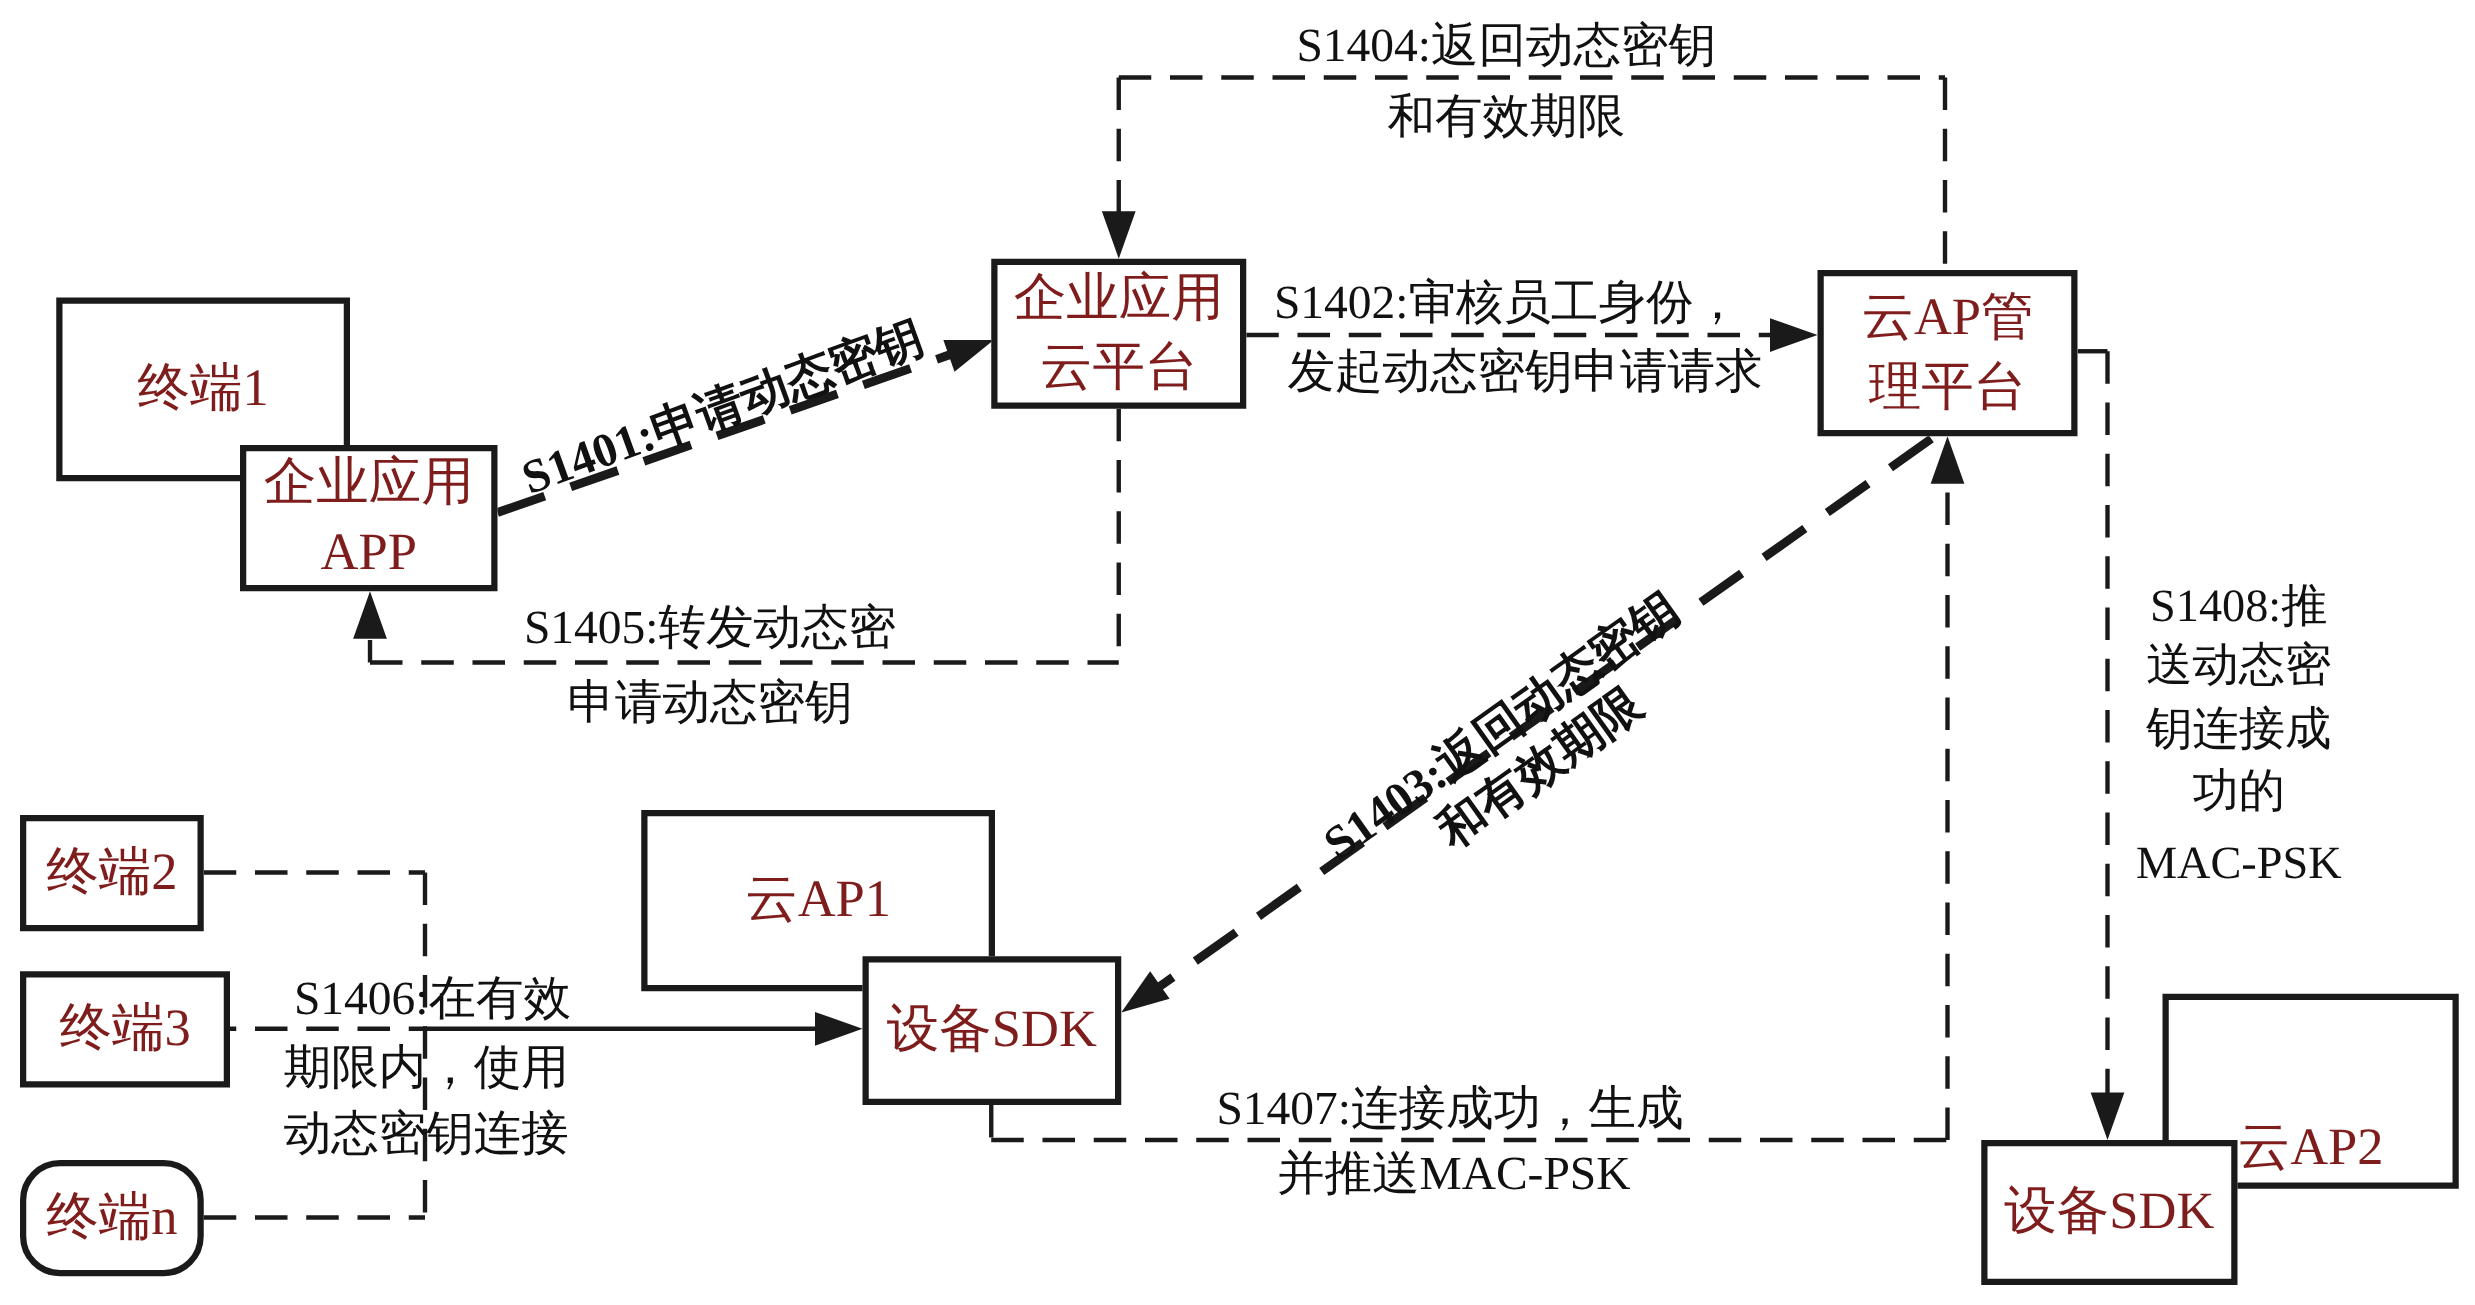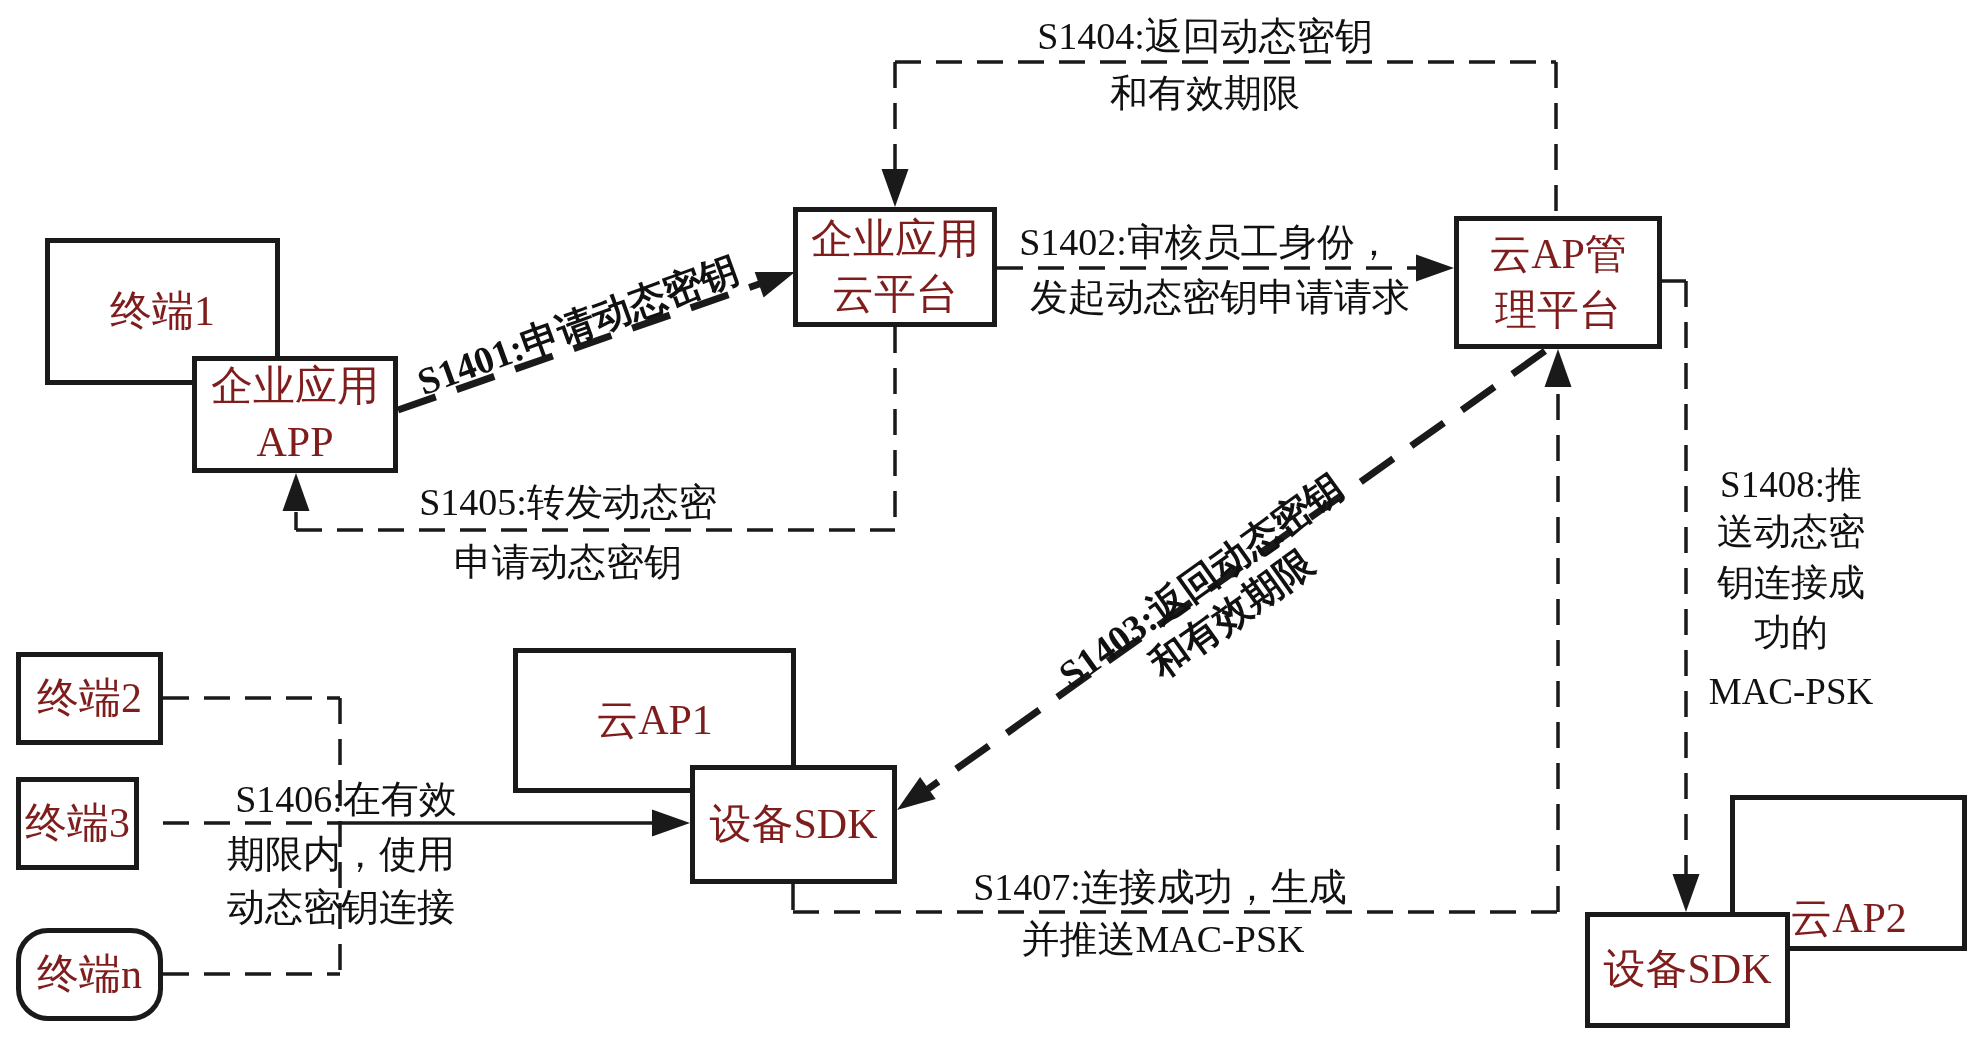--- a/index.html
+++ b/index.html
@@ -116,21 +116,21 @@
   </div>
 
   <div class="node" style="left:690px;top:765px;width:207px;height:119px;">
     <div class="bl">设备SDK</div>
   </div>
 
   <div class="node" style="left:16px;top:652px;width:147px;height:93px;">
     <div class="bl">终端2</div>
   </div>
 
-  <div class="node" style="left:16px;top:777px;width:123px;height:93px;">
+  <div class="node" style="left:16px;top:777px;width:168px;height:93px;">
     <div class="bl">终端3</div>
   </div>
 
   <div class="node" style="left:16px;top:928px;width:147px;height:93px;border-radius:32px;">
     <div class="bl">终端n</div>
   </div>
 
   <div class="node" style="left:1730px;top:795px;width:237px;height:156px;justify-content:flex-end;">
     <div class="bl">云AP2</div>
   </div>

